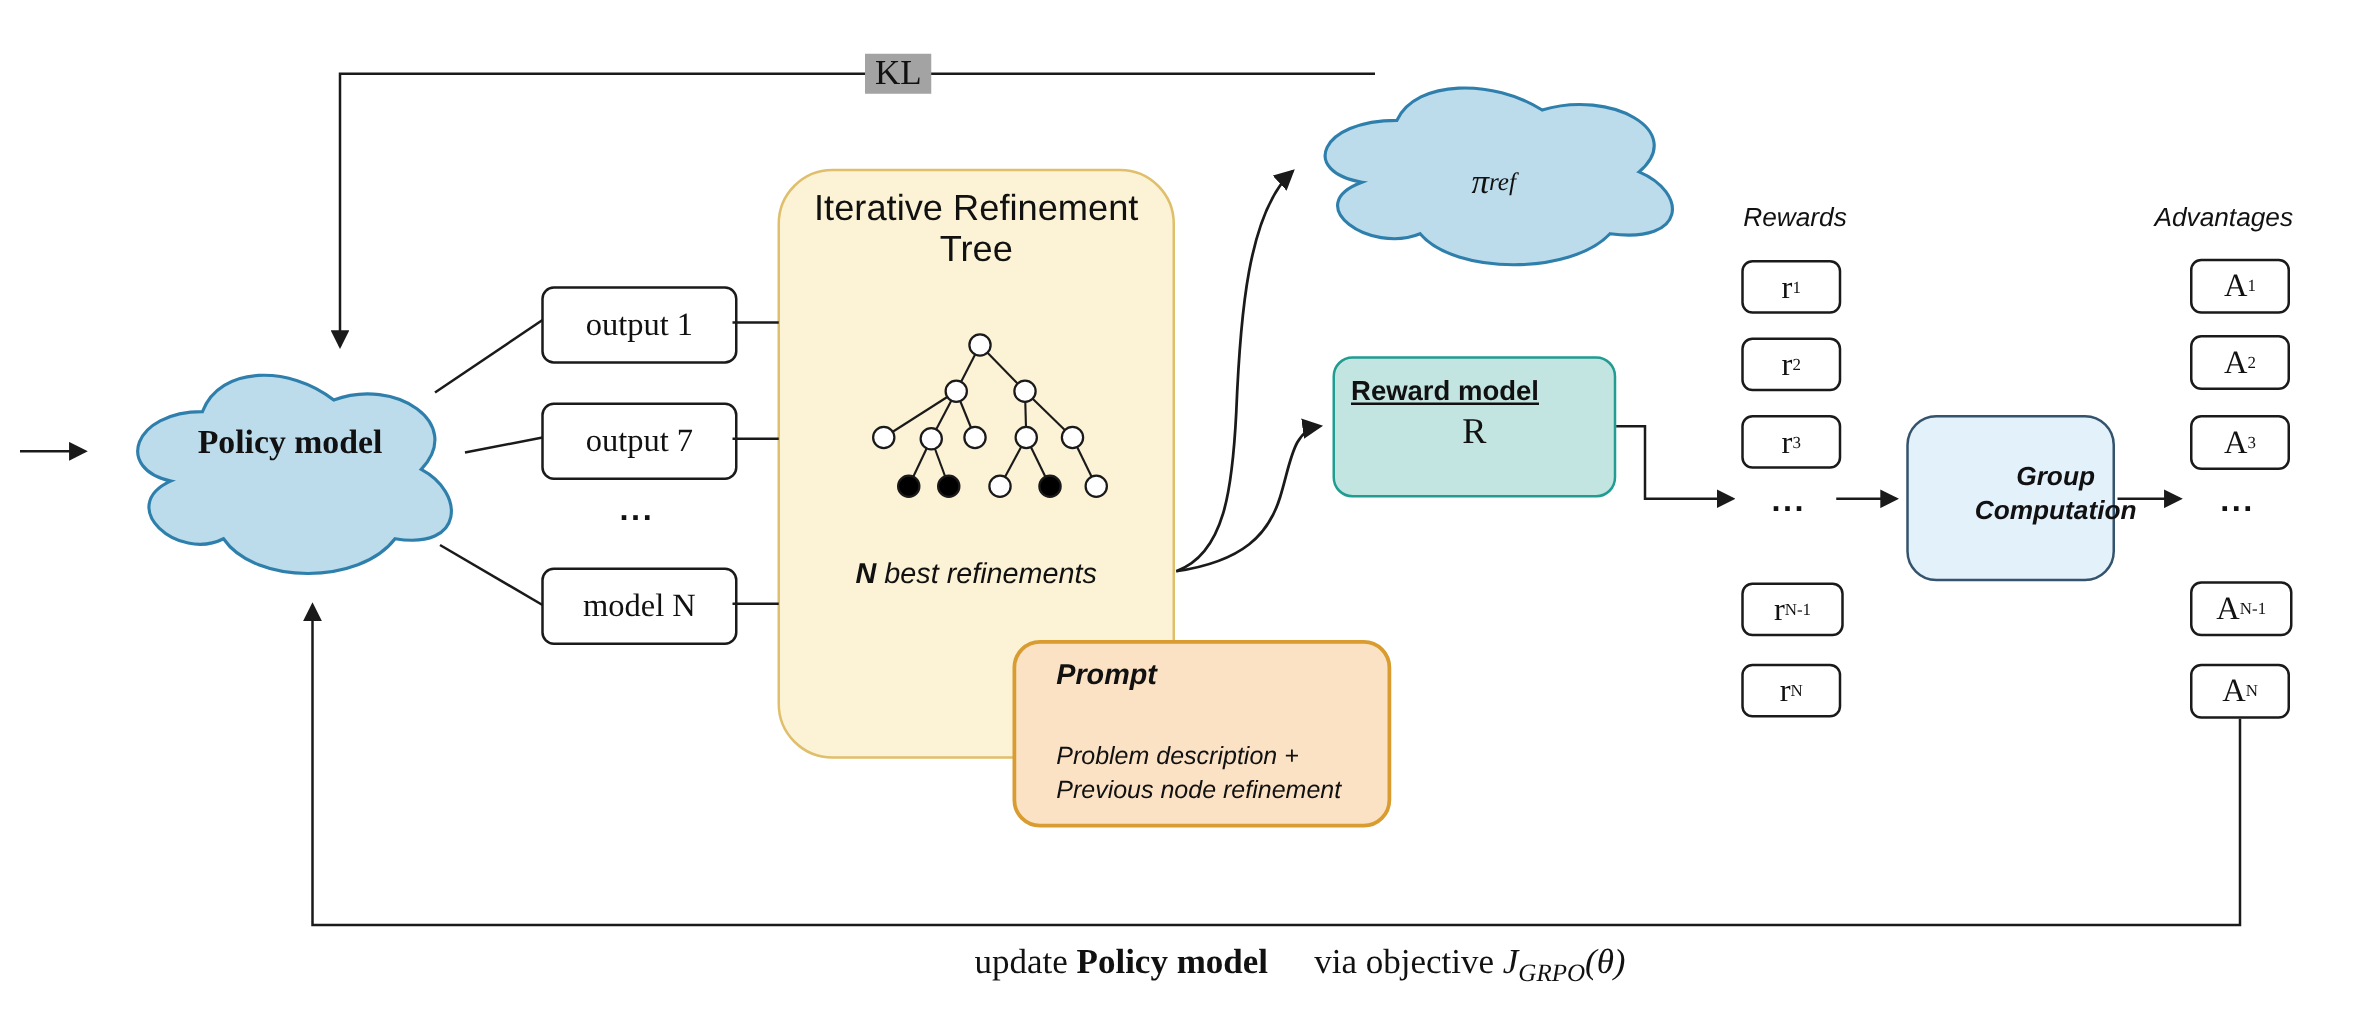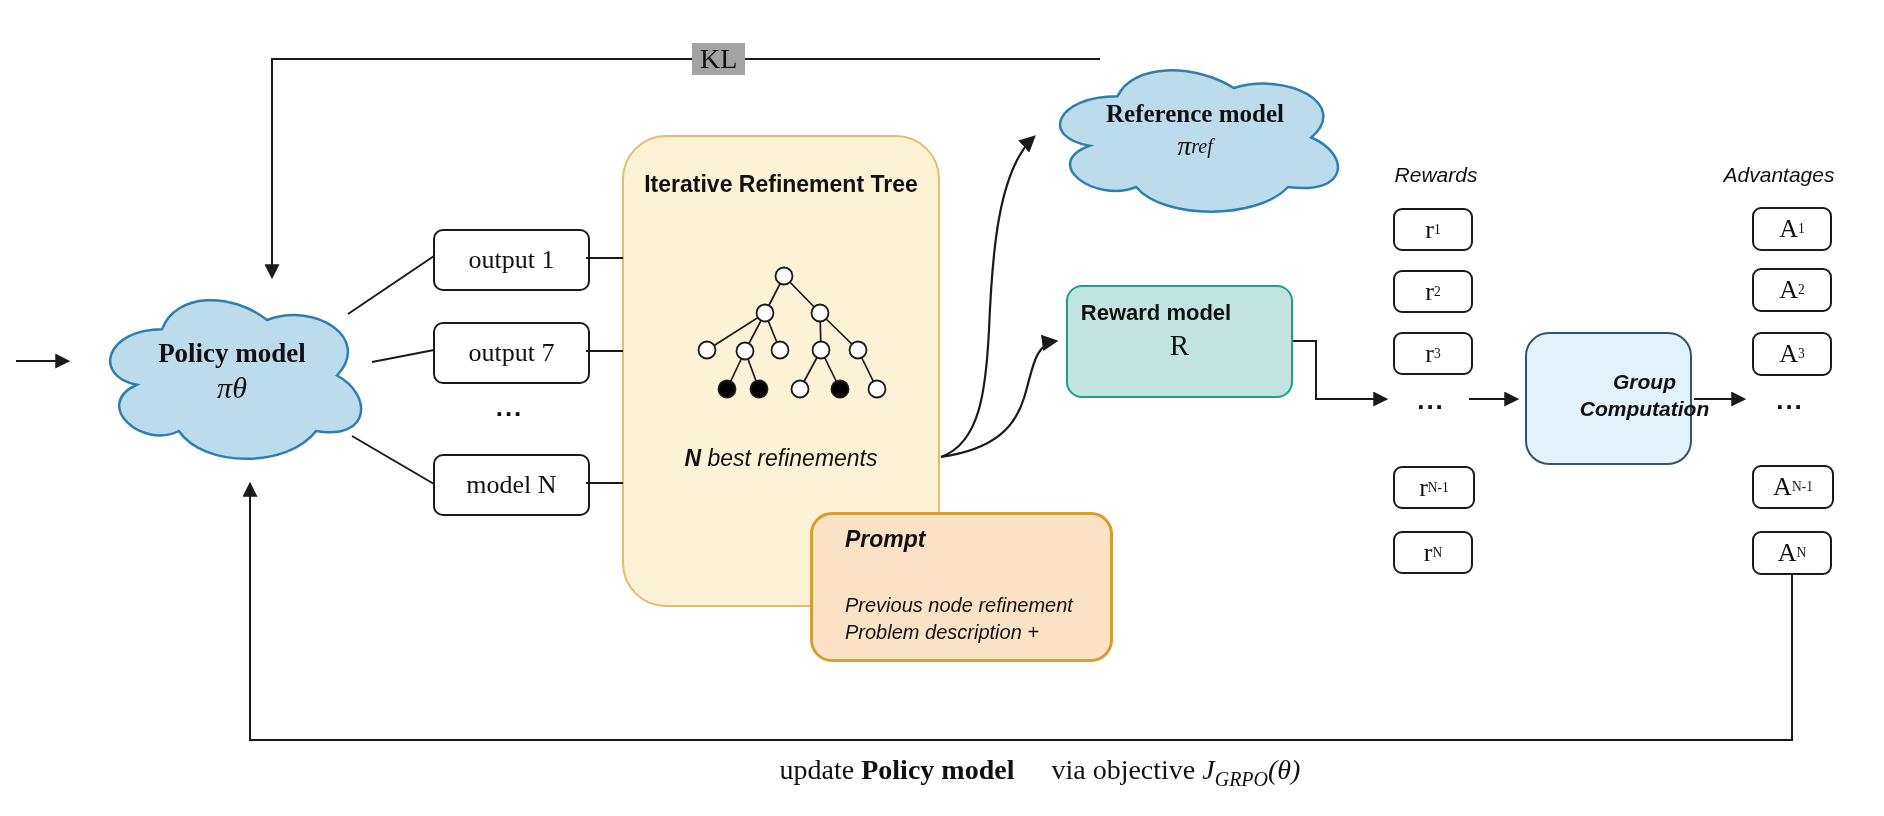--- a/index.html
+++ b/index.html
@@ -19,21 +19,21 @@
         font-family:"Liberation Serif","DejaVu Serif",serif;font-size:26px;}
   .vbox sub{font-size:0.52em;line-height:0;}
   
   #wires{position:absolute;left:0;top:0;z-index:5;pointer-events:none;}
   
   .txt{position:absolute;z-index:10;}
   .cloud-title{font-weight:bold;font-family:"Liberation Serif","DejaVu Serif",serif;}
   .kl-label{background:#a3a3a3;padding:0 8px;font-family:"Liberation Serif","DejaVu Serif",serif;font-size:28px;}
   .col-header{font-style:italic;font-size:21px;}
   .dots{font-weight:bold;font-size:26px;letter-spacing:2px;z-index:10;}
-  .panel-title{font-weight:bold;font-size:23px;}
+  .panel-title{font-weight:normal;font-size:29px;}
   .n-best{font-style:italic;font-size:23px;}
   .n-best b{font-style:italic;}
   .prompt-title{font-weight:bold;font-style:italic;font-size:23px;}
   .prompt-body{font-style:italic;font-size:20px;line-height:27px;}
   .reward-title{font-weight:bold;font-size:22px;}
   .reward-symbol{font-family:"Liberation Serif","DejaVu Serif",serif;font-size:29px;}
   .group-label{font-weight:bold;font-style:italic;font-size:21px;line-height:27px;padding-left:36px;}
   .symbol{font-family:"Liberation Serif","DejaVu Serif",serif;font-style:italic;}
   .symbol sub{font-size:0.72em;line-height:0;}
   .caption{font-family:"Liberation Serif","DejaVu Serif",serif;font-size:28px;text-align:center;}
@@ -139,41 +139,39 @@
     <span>output 7</span>
   </div>
   <div class="txt dots center" style="left:433px;top:392px;width:153px;height:30px;">...</div>
   <div class="obox center" style="left:433px;top:454px;width:153px;height:58px;">
     <span>model N</span>
   </div>
 
   <div class="txt kl-label center" style="left:692px;top:43px;height:32px;">KL</div>
 
   <div class="txt cloud-title center" style="left:112px;top:338px;width:240px;height:30px;font-size:27px;">Policy model</div>
-  <div class="txt symbol center" style="left:112px;top:370px;width:240px;height:36px;font-size:30px;">πθ</div>
-
-  <div class="txt cloud-title center" style="left:1075px;top:100px;width:240px;height:28px;font-size:25px;">Reference model</div>
+
   <div class="txt symbol center" style="left:1075px;top:130px;width:240px;height:32px;font-size:28px;">
     <span>π</span>
       <sub>ref</sub>
   </div>
 
   <div class="txt panel-title center" style="left:630px;top:170px;width:302px;height:28px;">Iterative Refinement Tree</div>
   <div class="txt n-best center" style="left:630px;top:444px;width:302px;height:28px;">
     <b>N</b>
       <span style="white-space:pre;"> best refinements</span>
   </div>
 
   <div class="txt prompt-title" style="left:845px;top:526px;">Prompt</div>
   <div class="txt prompt-body" style="left:845px;top:592px;width:250px;">
+    <div>Problem description +</div>
     <div>Previous node refinement</div>
-    <div>Problem description +</div>
-  </div>
-
-  <div class="txt reward-title center" style="left:1066px;top:300px;width:180px;height:26px;">Reward model</div>
+  </div>
+
+  <div class="txt reward-title center" style="left:1066px;top:300px;width:180px;height:26px;text-decoration:underline;">Reward model</div>
   <div class="txt reward-symbol center" style="left:1066px;top:328px;width:227px;height:34px;">R</div>
 
   <div class="txt group-label center" style="left:1525px;top:368px;width:167px;">
     <div>
       <div>Group</div>
       <div>Computation</div>
     </div>
   </div>
 
   <div class="txt col-header center" style="left:1381px;top:163px;width:110px;height:24px;">Rewards</div>

